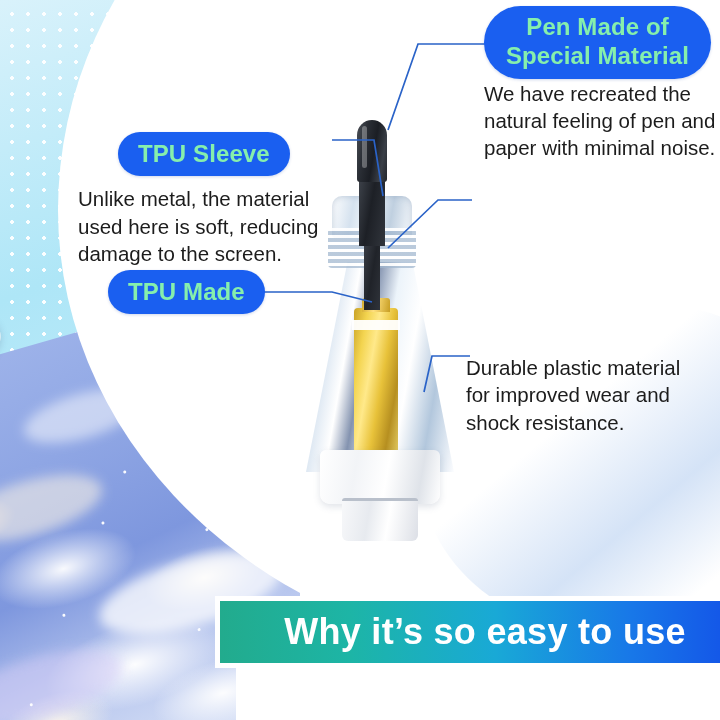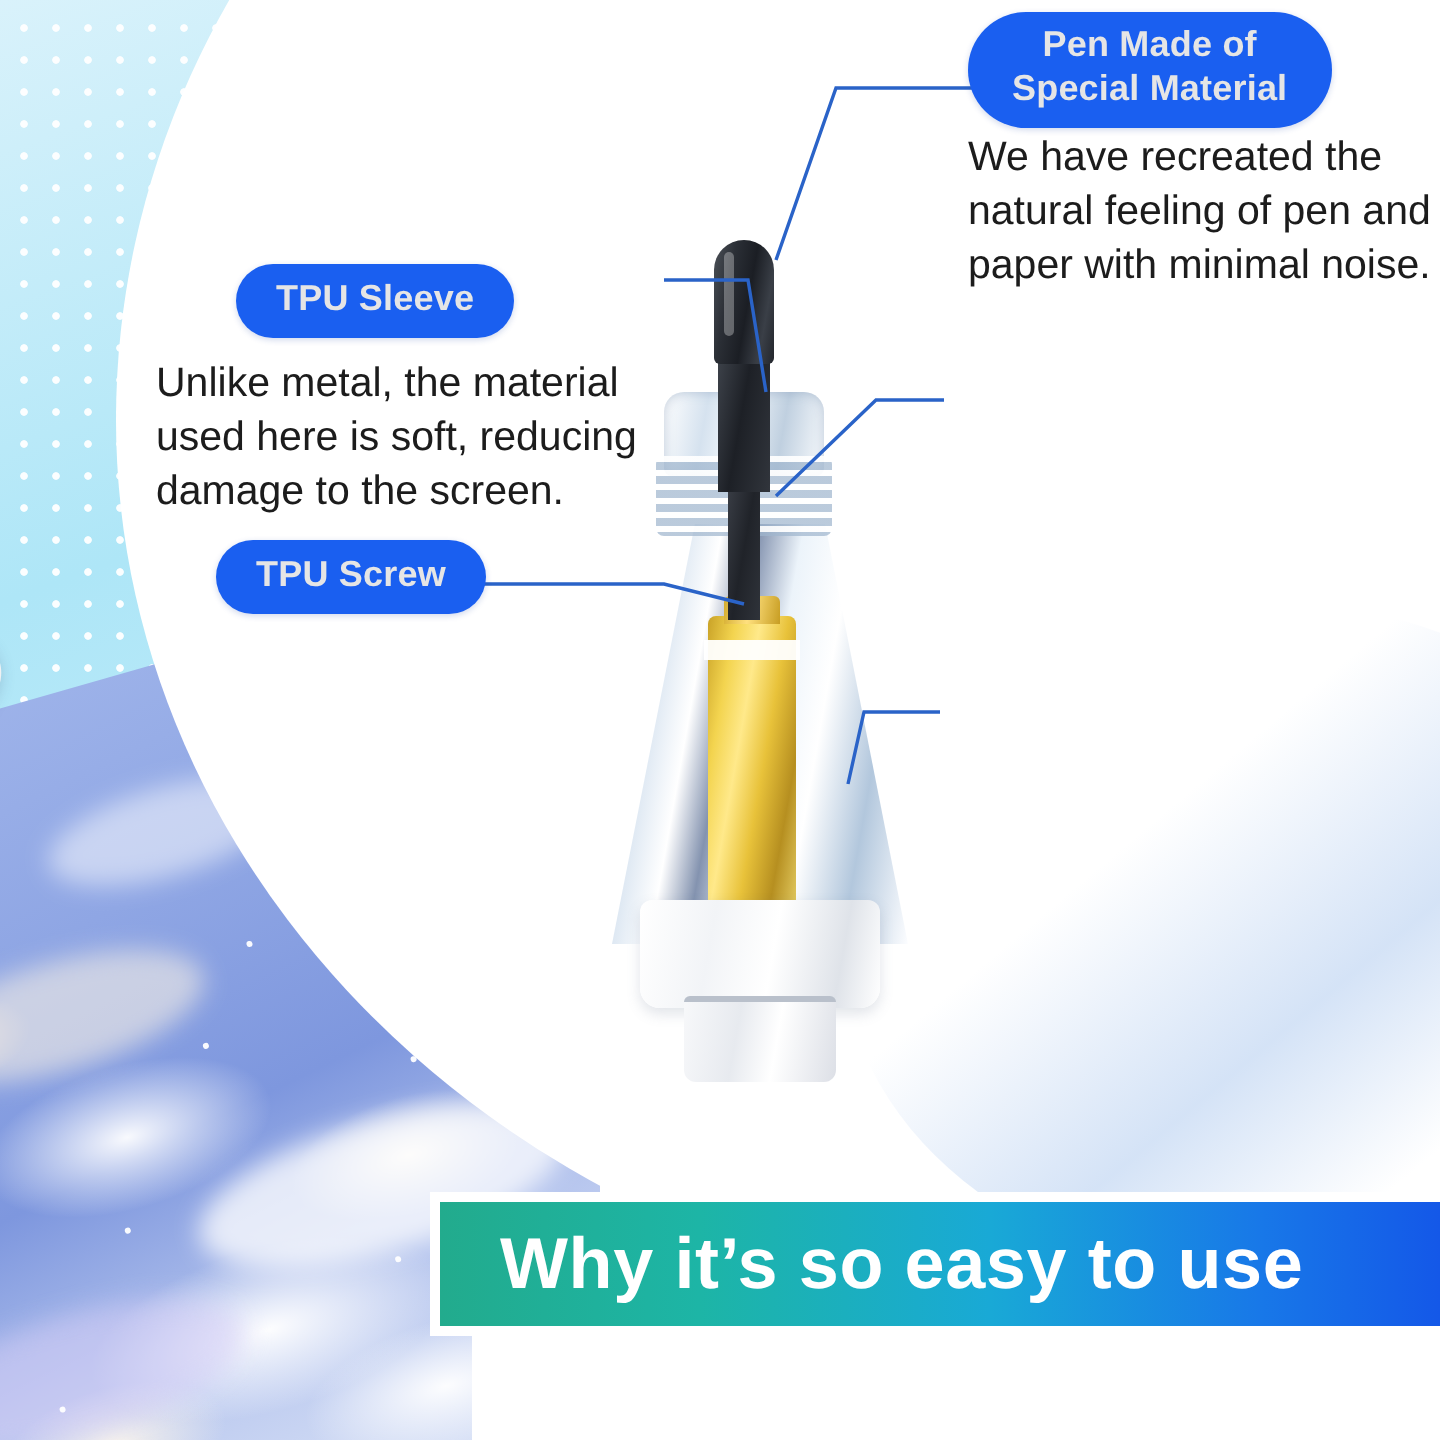--- a/index.html
+++ b/index.html
@@ -149,25 +149,25 @@
   }
 
   
   .lines{position:absolute;left:0;top:0;width:720px;height:720px;pointer-events:none;}
 
   
   .callout{position:absolute;}
   .pill{
     display:inline-block;
     background:#1a5ff0;
-    color:#e5e5e5;
+    color:#86efac;
     font-weight:bold;
     border-radius:999px;
     padding:7px 20px 8px 20px;
-    font-size:18px;
+    font-size:24px;
     line-height:1.22;
     letter-spacing:.1px;
     white-space:pre-line;
     text-align:center;
     box-shadow:0 1px 3px rgba(20,60,160,.2);
   }
   .pill.two-line{padding:6px 22px 8px 22px;}
   .desc{
     color:#1c1c1c;
     font-size:20.5px;
@@ -187,21 +187,21 @@
   #c-tpucore .desc{margin-left:4px;width:240px;}
 
   
   .banner-wrap{
     position:absolute; left:215px; top:596px; width:505px; height:72px;
     background:#ffffff; padding:5px 0 5px 5px; box-sizing:border-box;
   }
   .banner{
     width:100%; height:100%;
     background:linear-gradient(90deg,#22ab8d 0%,#1db5a6 26%,#19a9d6 55%,#1878e8 82%,#1458e8 100%);
-    display:flex; align-items:center;
+    display:flex; align-items:center;justify-content:center;
   }
   .banner-text{
     color:#ffffff; font-weight:bold; font-size:36px; letter-spacing:.3px;
     margin-left:30px;
   }
 </style>
 </head>
 <body>
 
 <div id="stage">
@@ -268,24 +268,27 @@
 
   <div class="callout" id="c-tpusleeve">
     <div class="pill">TPU Sleeve</div>
     <div class="desc">Unlike metal, the material
 used here is soft, reducing
 damage to the screen.</div>
   </div>
 
 
   <div class="callout" id="c-tpucore">
-    <div class="pill">TPU Screw</div>
+    <div class="pill">TPU Made</div>
   </div>
 
   <div class="callout" id="c-pcplastic">
+    <div class="desc">Durable plastic material
+for improved wear and
+shock resistance.</div>
   </div>
 
   <div class="banner-wrap">
     <div class="banner">
       <div class="banner-text">Why it’s so easy to use</div>
     </div>
   </div>
 
 </div>
 

